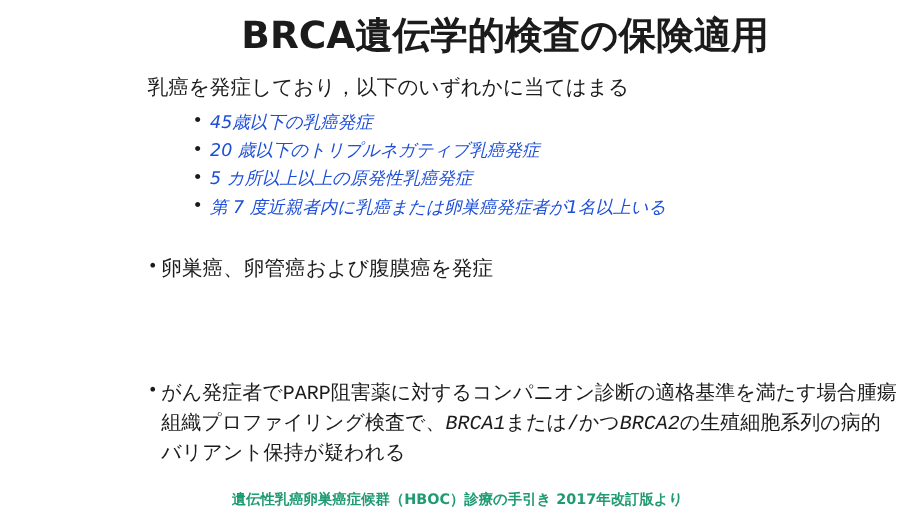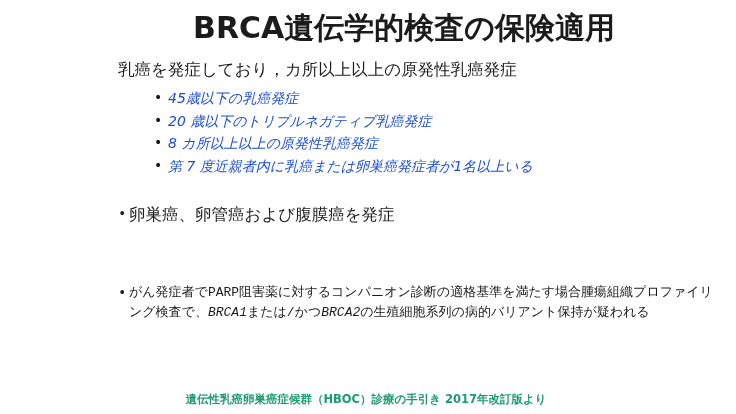--- a/index.html
+++ b/index.html
@@ -78,22 +78,23 @@
     position: absolute;
     left: 0;
     top: 0px;
     font-size: 14px;
     color: #1b1b1b;
   }
   .gap-1 { height: 26px; }
   .gap-2 { height: 27px; }
   .gap-3 { height: 27px; }
   .block-last {
-    font-size: 13px;
+    font-size: 16px;
     line-height: 1.52;
+    margin-top: 20px;
   }
   .ital {
     font-style: italic;
   }
   .footer {
     position: absolute;
     left: 0;
     right: 4px;
     bottom: 7px;
     text-align: center;
@@ -104,26 +105,26 @@
 </style>
 </head>
 <body>
 
 <div class="slide">
 
   <div class="title">BRCA遺伝学的検査の保険適用</div>
 
   <div class="body">
 
-    <p class="lead">乳癌を発症しており，カ所以上以上の原発性乳癌発症</p>
+    <p class="lead">乳癌を発症しており，以下のいずれかに当てはまる</p>
 
     <ul class="sub-list">
       <li>45歳以下の乳癌発症</li>
       <li>20 歳以下のトリプルネガティブ乳癌発症</li>
-      <li>8 カ所以上以上の原発性乳癌発症</li>
+      <li>5 カ所以上以上の原発性乳癌発症</li>
       <li>第 7 度近親者内に乳癌または卵巣癌発症者が1名以上いる</li>
     </ul>
 
     <div class="gap-1"></div>
 
     <p class="para">卵巣癌、卵管癌および腹膜癌を発症</p>
 
     <div class="gap-2"></div>
 
 

